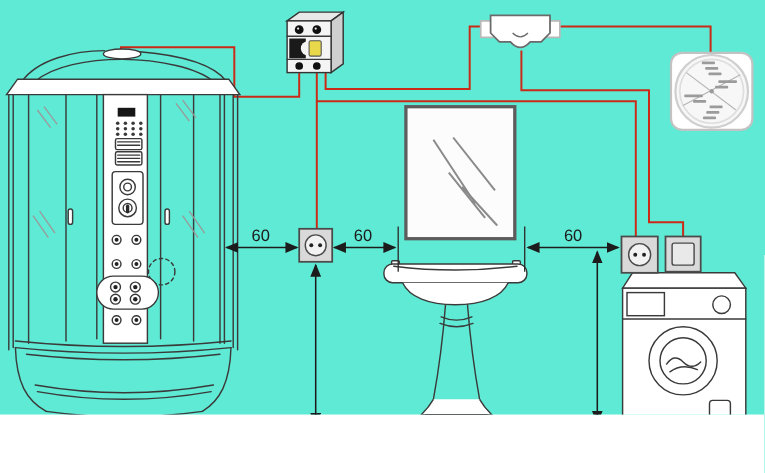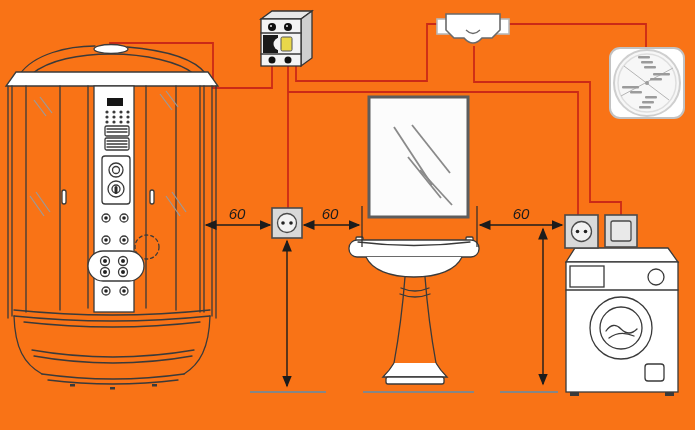--- a/index.html
+++ b/index.html
@@ -1,17 +1,17 @@
 <!DOCTYPE html>
 <html><head>
 <meta charset="utf-8">
 <style>
   html,body{margin:0;padding:0;background:#fff;}
-  .stage{position:relative;width:695px;height:430px;background:#f97316;overflow:hidden;
-         font-family:"Liberation Sans","DejaVu Sans",sans-serif;font-style:italic;}
+  .stage{position:relative;width:695px;height:377px;background:#5eead4;overflow:hidden;
+         font-family:"Liberation Sans","DejaVu Sans",sans-serif;}
   svg{display:block;}
   .ln{stroke:#3a3a3a;stroke-width:1.3;fill:none;stroke-linecap:round;}
   .lnf{stroke:#3a3a3a;stroke-width:1.3;fill:#ffffff;}
   .glass{stroke:#9a9a9a;stroke-width:1.2;fill:none;}
   .wire{fill:none;stroke-width:1.8;}
   .dim{stroke-width:1.4;fill:none;}
   .tick{stroke:#2a2a2a;stroke-width:1.2;}
   .floor{stroke:#868686;stroke-width:2;}
   .device-box{fill:#d9d9d9;stroke:#4a4a4a;stroke-width:1.6;}
   .device-inner{fill:#f2f2f2;stroke:#4a4a4a;stroke-width:1.3;}

